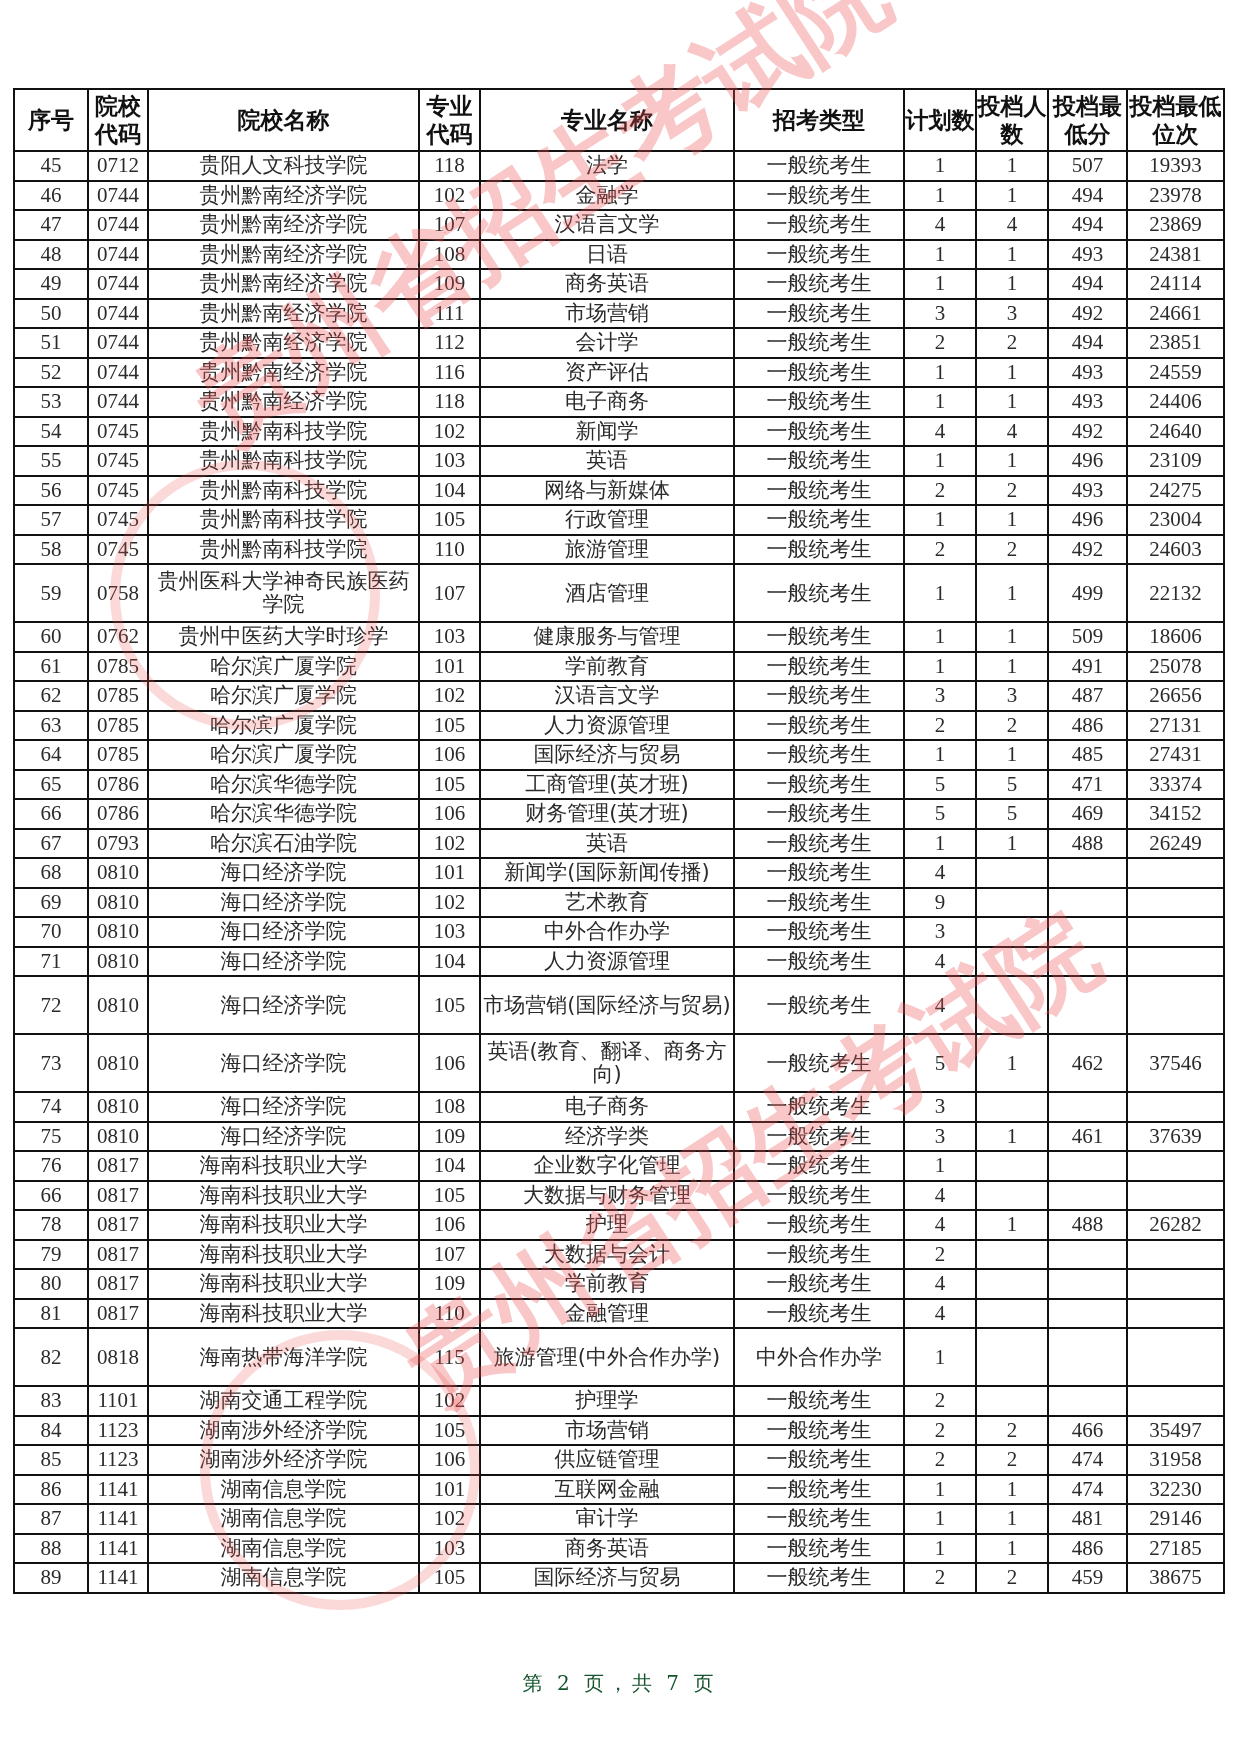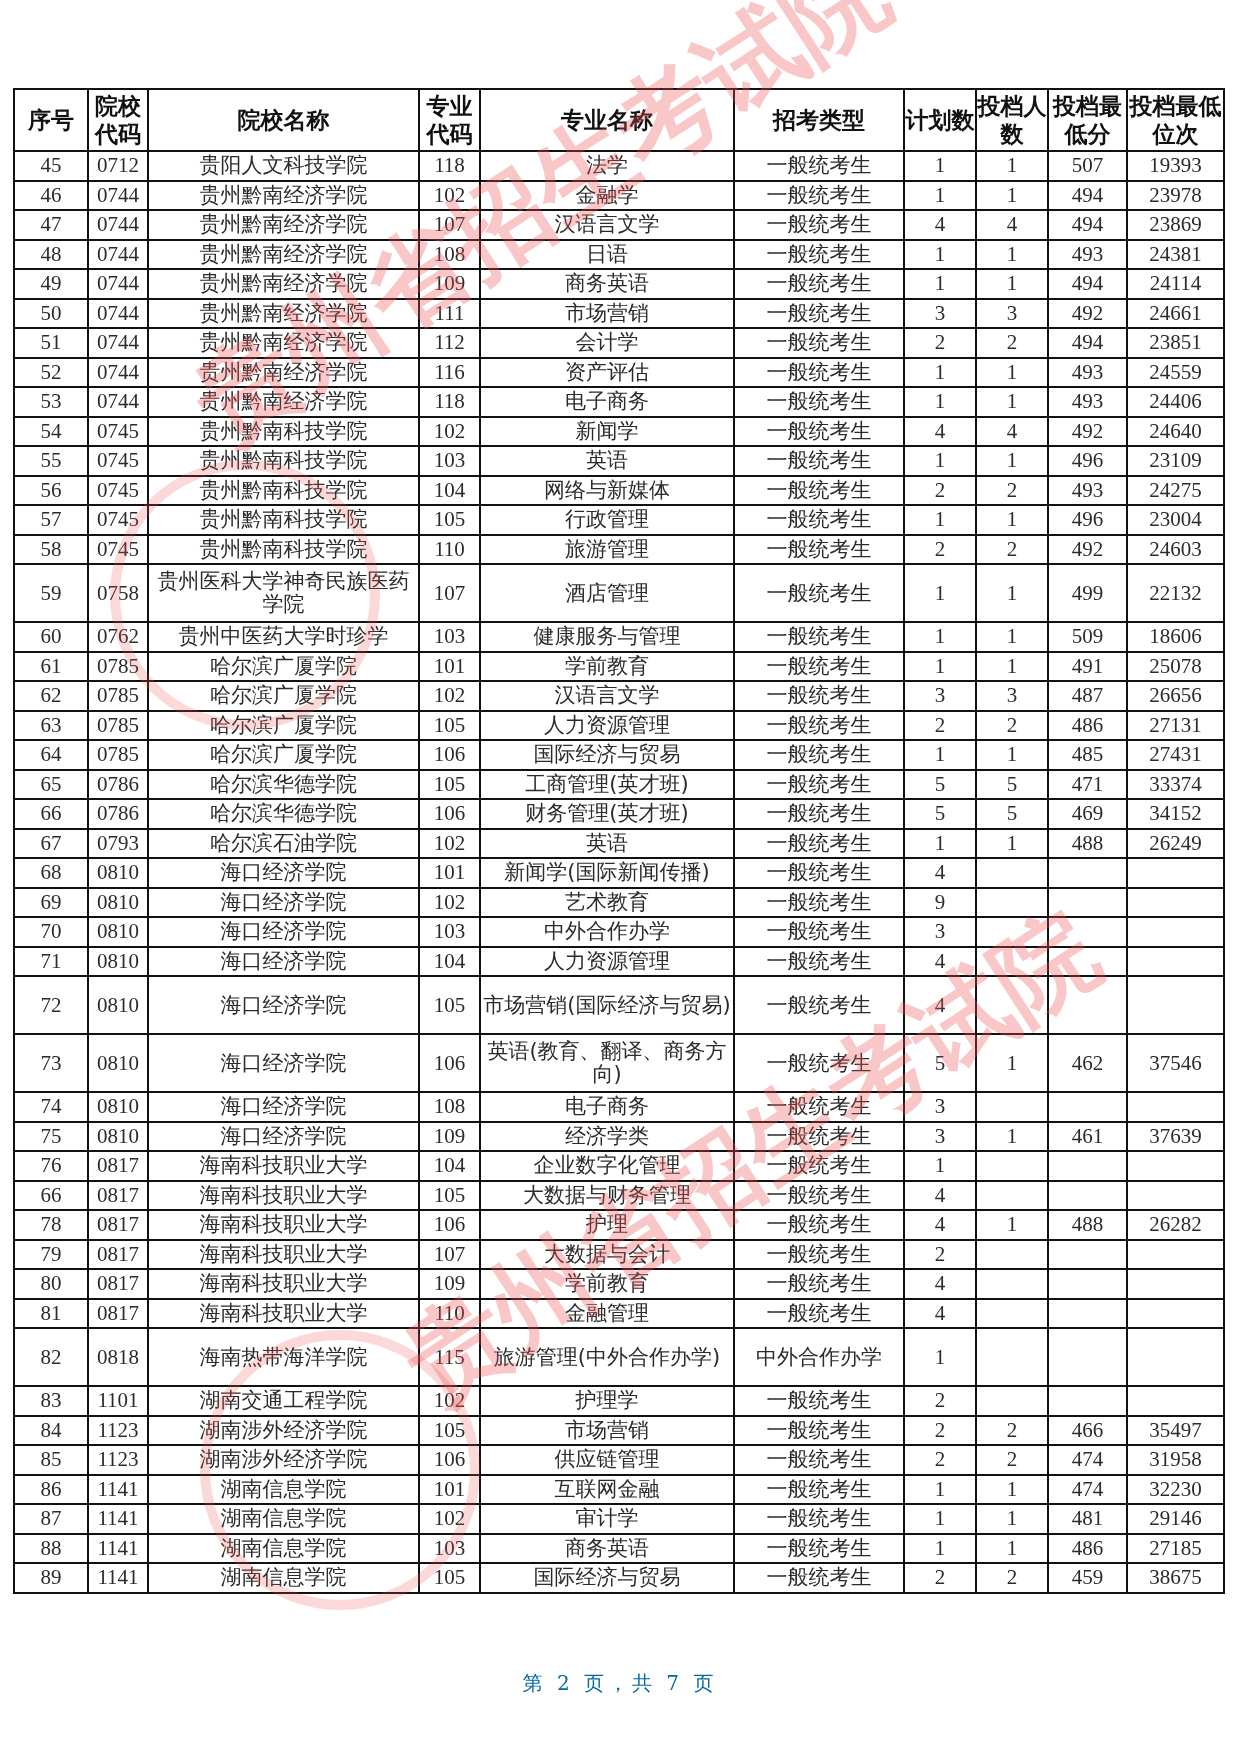--- a/index.html
+++ b/index.html
@@ -10,21 +10,21 @@
     border-collapse: collapse; table-layout: fixed; }
   table.admit th, table.admit td { border: 2px solid #111; text-align: center;
     vertical-align: middle; padding: 0; overflow: hidden; }
   table.admit th { height: 60px; font-family: "DejaVu Sans", "Liberation Sans", sans-serif;
     font-weight: bold; font-size: 23px; line-height: 28px; color: #111; }
   table.admit td { height: 27.5px; font-size: 21px; line-height: 23px; color: #2b2b2b; }
   table.admit tr.tall td { height: 56px; margin-top: 28px; }
   td.num { font-family: "Liberation Serif", "DejaVu Serif", serif; font-size: 23px; }
   td.zh { font-family: "DejaVu Sans", "Liberation Sans", sans-serif; font-weight: normal; font-size: 21px; color: #333; }
   .footer { position: absolute; top: 1670px; left: 0; width: 1240px; text-align: center;
-    font-family: "DejaVu Serif", "Liberation Serif", serif; font-size: 20px; color: #0369a1; letter-spacing: 4px; }
+    font-family: "DejaVu Serif", "Liberation Serif", serif; font-size: 20px; color: #14532d; letter-spacing: 4px; }
   .watermark { position: absolute; pointer-events: none; color: rgba(235, 80, 80, 0.32);
     font-family: "DejaVu Sans", "Liberation Sans", sans-serif; font-weight: bold; white-space: nowrap; }
   .wm1 { left: 170px; top: 360px; font-size: 100px; transform: rotate(-33deg); transform-origin: left top; }
   .wm2 { left: 380px; top: 1320px; font-size: 100px; transform: rotate(-33deg); transform-origin: left top; }
   .wm-circle { position: absolute; border: 10px solid rgba(235,80,80,0.22); border-radius: 50%; pointer-events: none; }
   .wc1 { left: 110px; top: 460px; width: 250px; height: 250px; }
   .wc2 { left: 200px; top: 1330px; width: 260px; height: 260px; }
 </style>
 </head>
 <body>

